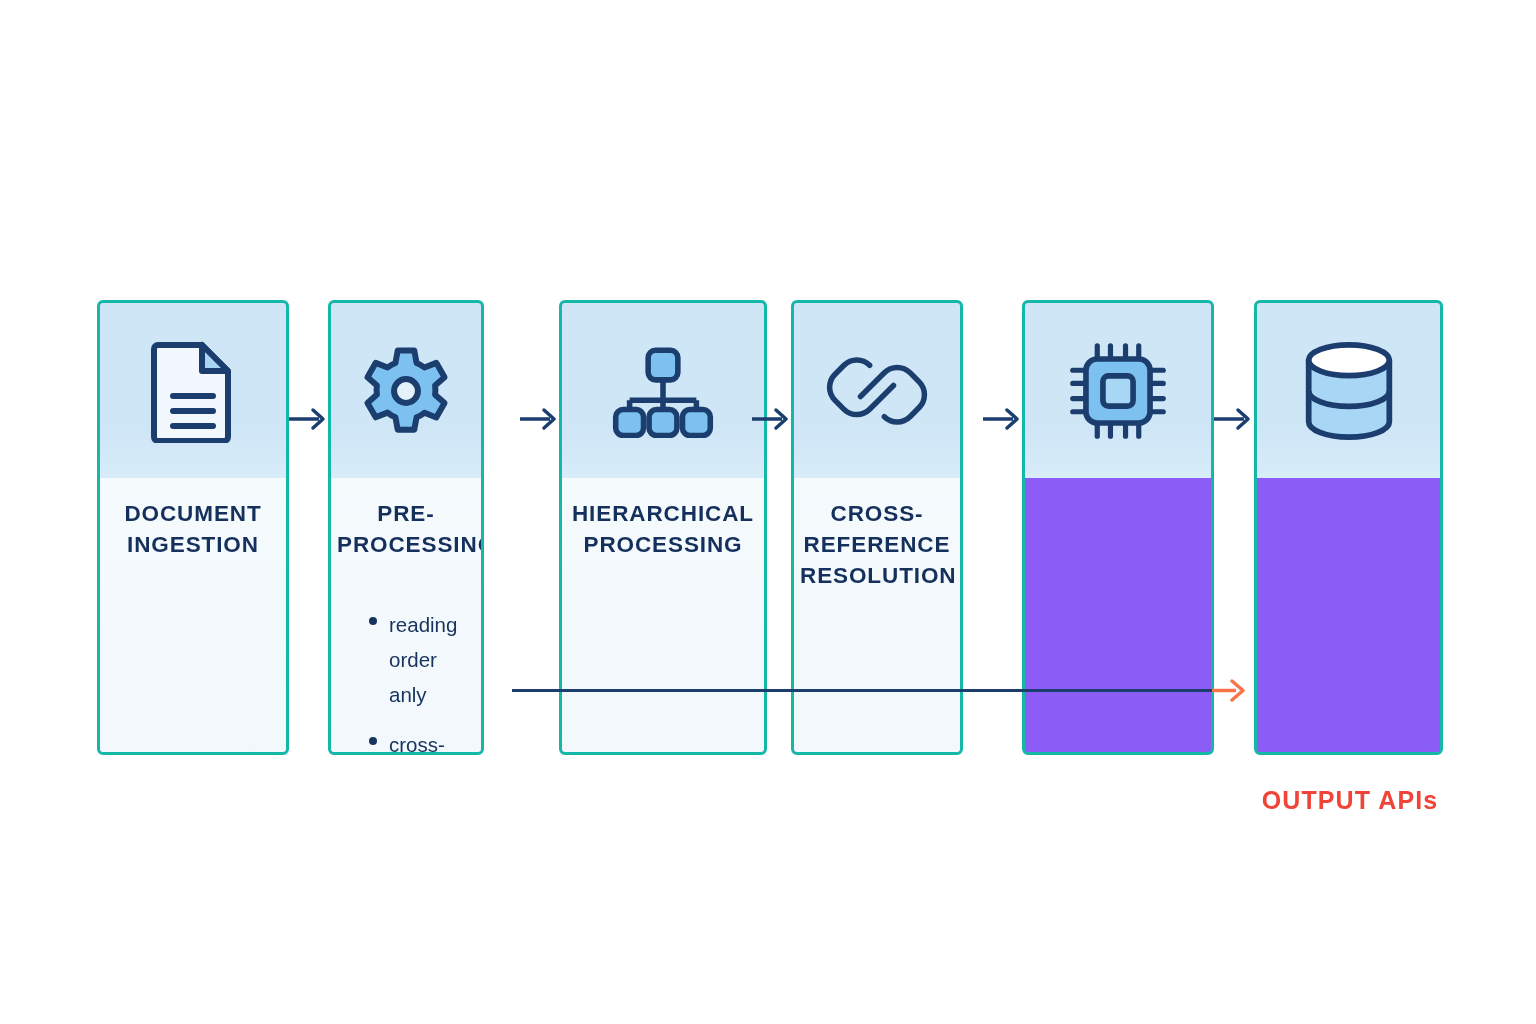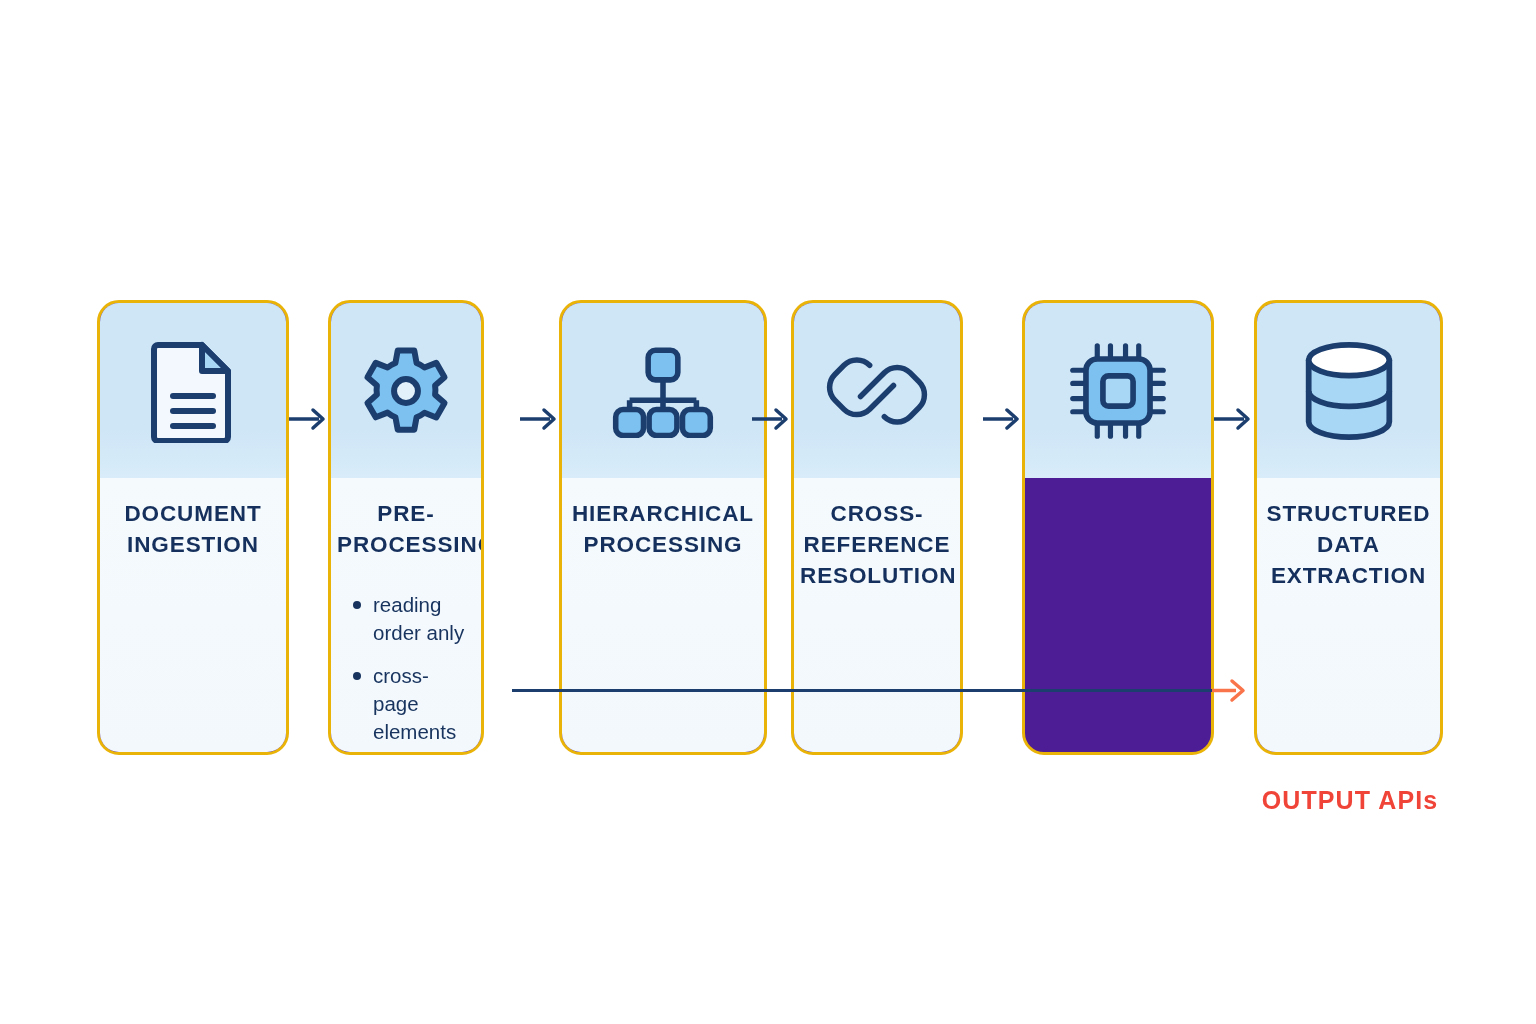--- a/index.html
+++ b/index.html
@@ -8,23 +8,23 @@
     background:#ffffff;
     font-family:"Liberation Sans","DejaVu Sans",sans-serif;
     overflow:hidden;
   }
   #stage{position:relative;width:1536px;height:1024px;}
 
   
   .card{
     position:absolute;
     top:300px;height:455px;
-    border:3px solid #eab308;
-    border-radius:22px;
-    background:#4c1d95;
+    border:3px solid #14b8a6;
+    border-radius:6px;
+    background:#8b5cf6;
     overflow:hidden;
     box-sizing:border-box;
   }
   .card .hdr{
     position:absolute;left:0;right:0;top:0;height:175px;
     background:linear-gradient(180deg,#cfe6f7 0%,#cfe6f7 72%,#d8ecf9 100%);
     display:flex;align-items:center;justify-content:center;
   }
   .card .body{
     position:absolute;left:0;right:0;top:175px;bottom:0;
@@ -38,22 +38,22 @@
     font-size:22.5px;
     letter-spacing:0.9px;
     line-height:31px;
     text-transform:uppercase;
     white-space:pre-line;
   }
   .bullets{
     position:absolute;left:18px;right:10px;top:113px;
     color:#17335e;
     font-size:20.5px;
-    line-height:28px;
-    list-style:none;margin:0;padding:0;
+    line-height:35px;
+    list-style:none;margin:16px;padding:0;
   }
   .bullets li{position:relative;padding-left:24px;margin-bottom:15px;}
   .bullets li::before{
     content:"";position:absolute;left:4px;top:10px;
     width:8px;height:8px;border-radius:50%;background:#17335e;
   }
 
   
   .c0{left:97px;width:192px;}
   .c1{left:328px;width:156px;}
@@ -188,26 +188,20 @@
   </div>
 
   <div class="card c5">
     <div class="hdr">
       <svg class="icon" width="96" height="100" viewBox="0 0 100 104">
         <path d="M8 20 v64 a42 16 0 0 0 84 0 v-64 z" fill="#a8d6f5" stroke="#1b3e6f" stroke-width="6" stroke-linejoin="round"></path>
         <ellipse cx="50" cy="20" rx="42" ry="16" fill="#ffffff" stroke="#1b3e6f" stroke-width="6"></ellipse>
         <path d="M8 52 a42 16 0 0 0 84 0" fill="none" stroke="#1b3e6f" stroke-width="6"></path>
       </svg>
     </div>
-    <div class="body">
-      <div class="title">STRUCTURED
-DATA
-EXTRACTION</div>
-
-    </div>
   </div>
 
   <svg class="arrow a0" viewBox="0 0 42 26">
     <path d="M1 13 h30" stroke="#1b3e6f" stroke-width="3.5"></path>
     <path d="M25 4 l10 9 -10 9" fill="none" stroke="#1b3e6f" stroke-width="3.5" stroke-linecap="round" stroke-linejoin="round"></path>
   </svg>
   <svg class="arrow a1" viewBox="0 0 42 26">
     <path d="M1 13 h30" stroke="#1b3e6f" stroke-width="3.5"></path>
     <path d="M25 4 l10 9 -10 9" fill="none" stroke="#1b3e6f" stroke-width="3.5" stroke-linecap="round" stroke-linejoin="round"></path>
   </svg>

